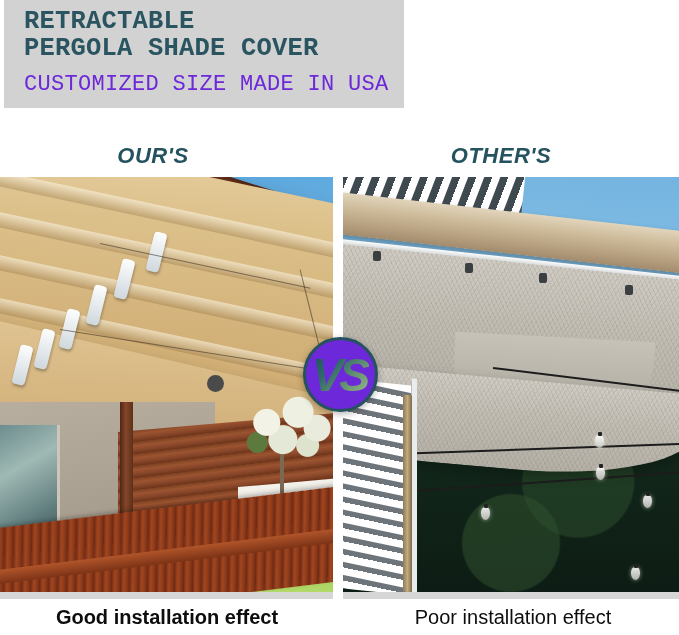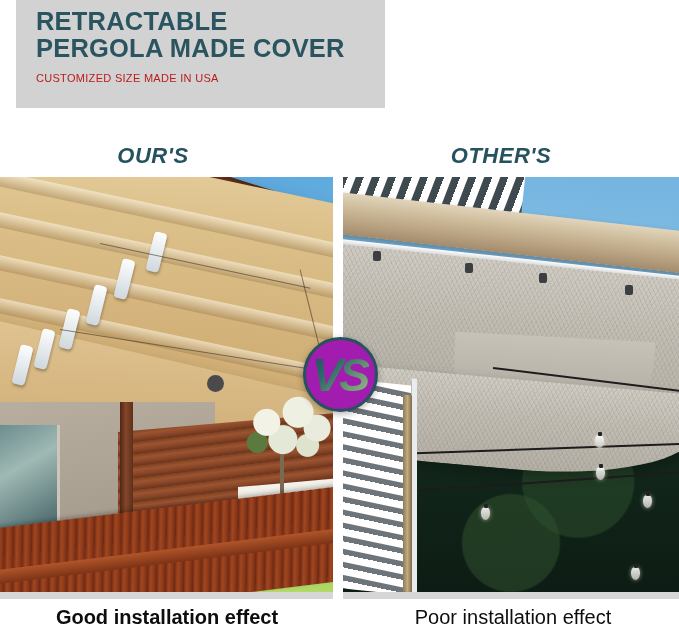--- a/index.html
+++ b/index.html
@@ -6,37 +6,38 @@
   body {
     width:679px; height:635px;
     background:#ffffff;
     font-family:"Liberation Sans", sans-serif;
     position:relative;
     overflow:hidden;
   }
 
   
   #header-banner {
-    position:absolute; left:16px; top:0;
-    width:369px; height:108px;
+    position:absolute; left:4px; top:0;
+    width:400px; height:108px;
     background:#d2d2d2;
+    font-family:Liberation Mono, monospace;
   }
   #header-title {
     position:absolute; left:20px; top:8px;
     width:345px;
     color:#2a5560;
     font-weight:bold;
     font-size:25.5px;
     line-height:27px;
     letter-spacing:0.2px;
   }
   #header-subtitle {
     position:absolute; left:20px; top:72px;
-    color:#b91c1c;
-    font-size:11px;
+    color:#6d28d9;
+    font-size:22px;
     letter-spacing:0.3px;
   }
 
   
   .col-label {
     position:absolute; top:143px;
     color:#24525e;
     font-weight:bold; font-style:italic;
     font-size:22px;
     letter-spacing:0.5px;
@@ -286,21 +287,21 @@
     width:8px; height:10px;
     background:#3c3f41;
     border-radius:2px;
   }
 
   
   #vs-badge {
     position:absolute; left:303px; top:337px;
     width:75px; height:75px;
     border-radius:50%;
-    background:#a21caf;
+    background:#6d28d9;
     border:3px solid #25525d;
     display:flex; align-items:center; justify-content:center;
     box-shadow:0 2px 7px rgba(0,0,0,.3);
     z-index:20;
   }
   #vs-badge-text {
     font-size:47px; font-weight:bold; font-style:italic;
     line-height:1;
     letter-spacing:-4px;
     background:linear-gradient(135deg,#1d4e5c 0%,#2f6a6a 35%,#6f9a74 70%,#9cbb8a 100%);
@@ -324,21 +325,21 @@
   }
   #caption-left  { left:22px;  width:290px;font-weight:bold; }
   #caption-right { left:368px; width:290px; }
 </style>
 </head>
 <body>
 
 <div id="header-banner">
   <div id="header-title">
     <span>RETRACTABLE</span><br>
-    <span>PERGOLA MADE COVER</span>
+    <span>PERGOLA SHADE COVER</span>
   </div>
   <div id="header-subtitle">CUSTOMIZED SIZE MADE IN USA</div>
 </div>
 
 <div id="label-ours" class="col-label">OUR'S</div>
 <div id="label-others" class="col-label">OTHER'S</div>
 
 <div id="photo-left" class="photo">
   <div class="sky-l"></div>
 

